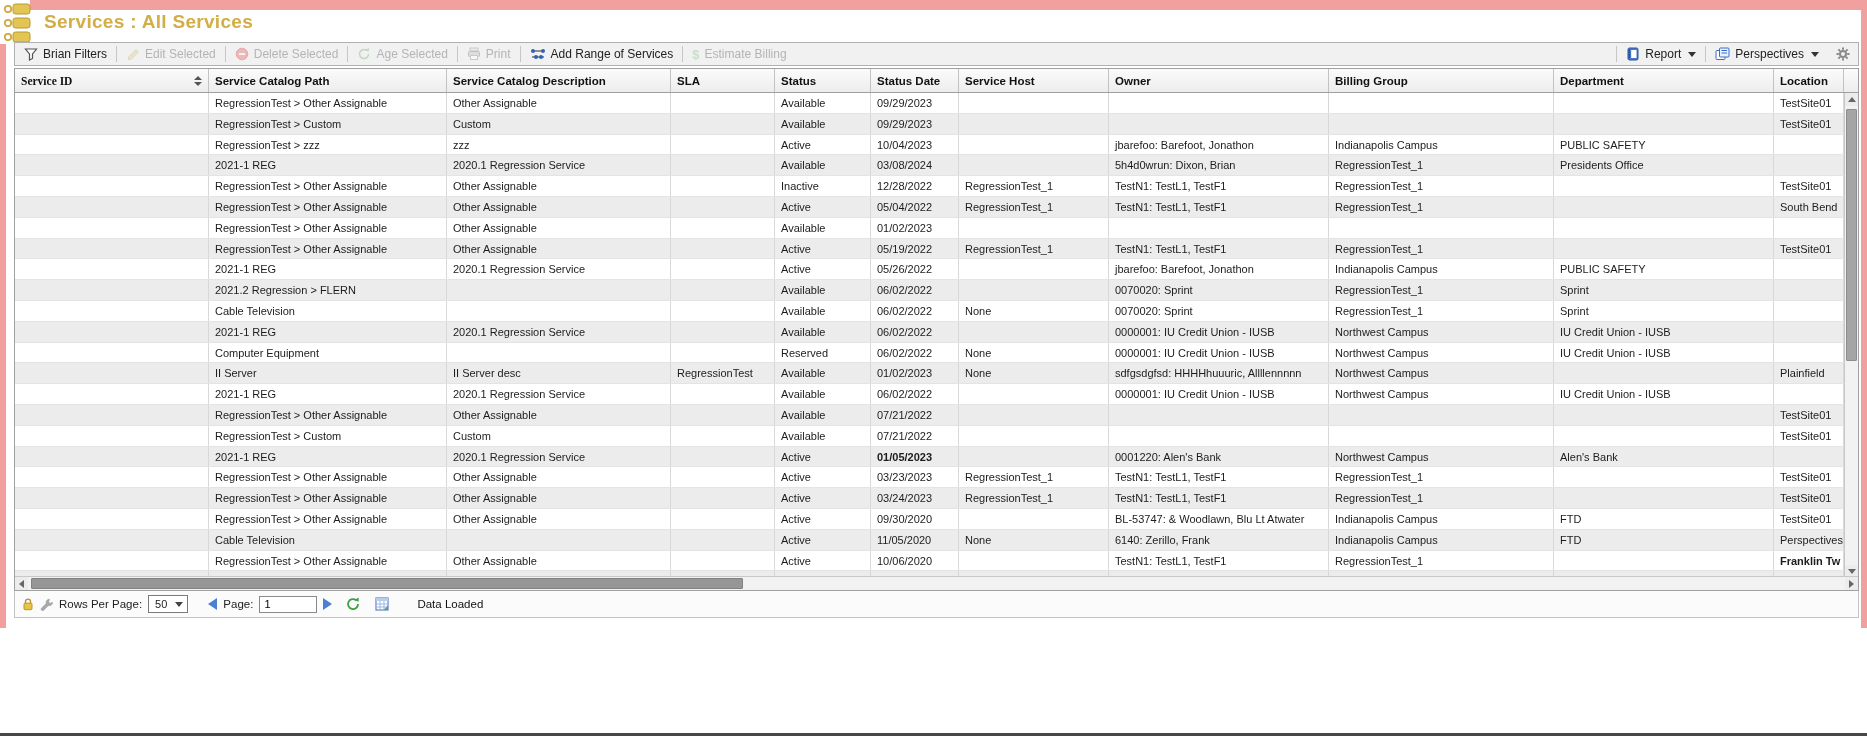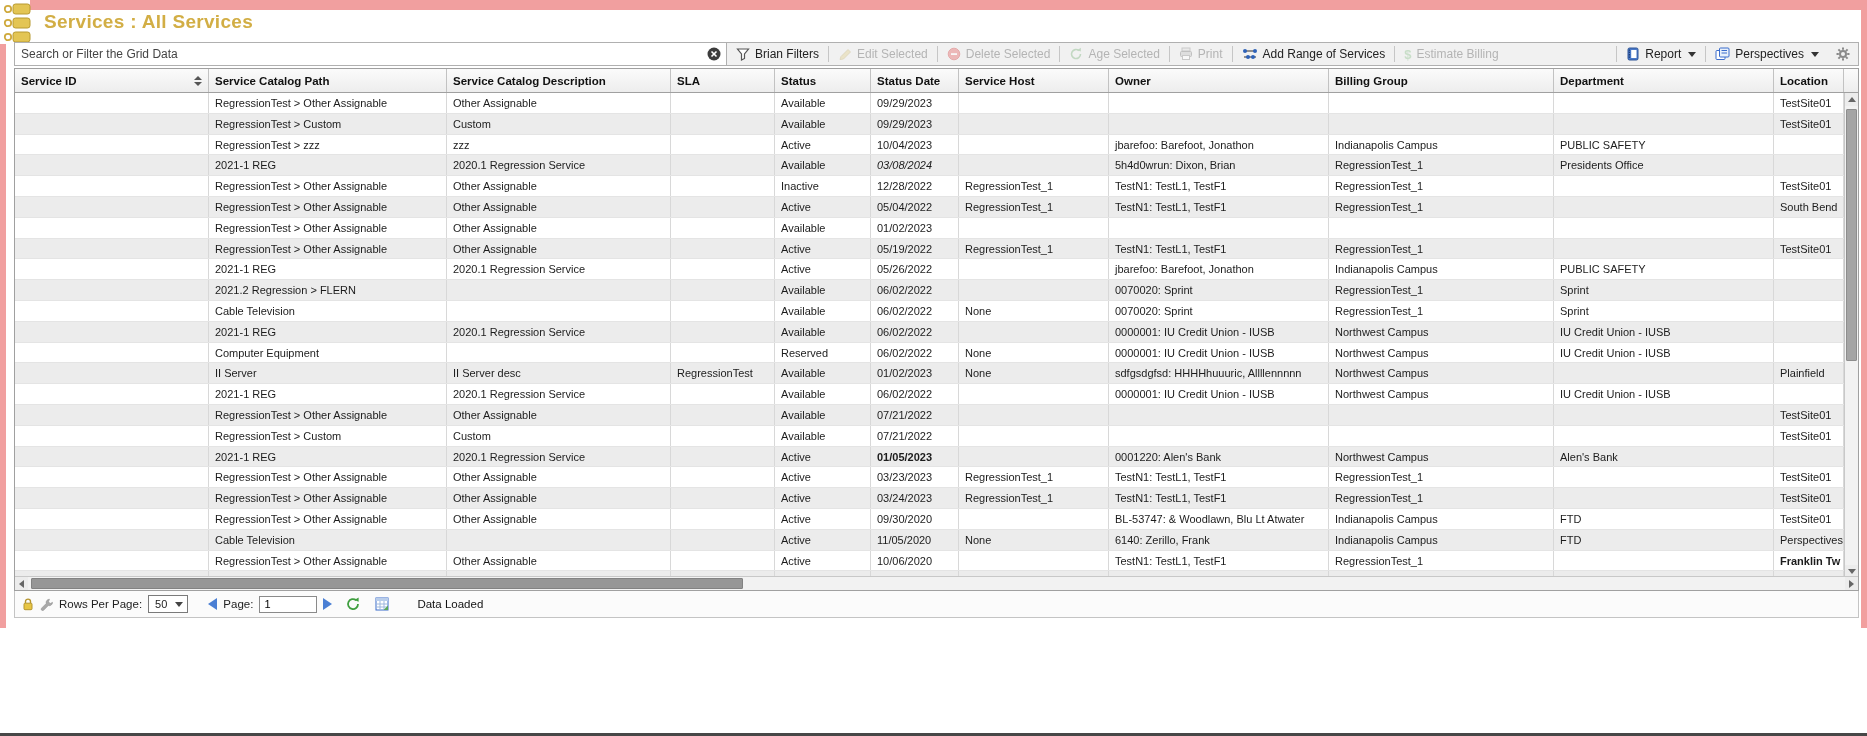--- a/index.html
+++ b/index.html
@@ -105,30 +105,20 @@
     <rect x="10" y="2" width="17" height="10" rx="2.5"></rect>
     <circle cx="5" cy="21" r="3.2" fill="#fff" stroke="#cfa93c" stroke-width="1.8"></circle>
     <rect x="10" y="16" width="17" height="10" rx="2.5"></rect>
     <circle cx="5" cy="35" r="3.2" fill="#fff" stroke="#cfa93c" stroke-width="1.8"></circle>
     <rect x="10" y="30" width="17" height="10" rx="2.5"></rect>
   </g>
 </svg>
 <div class="page-title">Services : All Services</div>
 
 <div class="toolbar">
-  <div class="search-wrap">
-    <input type="text" placeholder="Search or Filter the Grid Data" style="">
-    <svg class="clear-btn" viewBox="0 0 14 14">
-      <circle cx="7" cy="7" r="6.5" fill="#3c3c3c"></circle>
-      <g stroke="#fff" stroke-width="1.6">
-          <line x1="4.5" y1="4.5" x2="9.5" y2="9.5"></line>
-          <line x1="9.5" y1="4.5" x2="4.5" y2="9.5"></line>
-        </g>
-    </svg>
-  </div>
 
   <div class="tbtn">
     <svg width="14" height="14" viewBox="0 0 14 14">
       <path d="M1.5 2 h11 L8.5 7 v4.5 l-3 1.5 V7 Z" fill="#fff" stroke="#555" stroke-width="1.2"></path>
     </svg>
     <span>Brian Filters</span>
   </div>
   <div class="sep"></div>
 
   <div class="tbtn disabled">
@@ -222,21 +212,21 @@
           <line x1="9.9" y1="9.9" x2="11.6" y2="11.6"></line>
         <line x1="11.6" y1="2.4" x2="9.9" y2="4.1"></line>
           <line x1="2.4" y1="11.6" x2="4.1" y2="9.9"></line>
       </g>
     </svg>
   </div>
 </div>
 
 <div class="grid">
   <div class="grid-header">
-      <div class="hcell" style="width: 194px;">
+      <div class="hcell" style="width: 194px; font-family: Liberation Serif, serif;">
         <span>Service ID</span>
         <span class="sorticon">
           <i class="tu"></i>
           <i class="td"></i>
         </span>
       </div>
       <div class="hcell" style="width: 238px;">
         <span>Service Catalog Path</span>
       </div>
       <div class="hcell" style="width: 224px;">
@@ -307,21 +297,21 @@
         <div class="gcell" style="width: 225px;">Indianapolis Campus</div>
         <div class="gcell" style="width: 220px;">PUBLIC SAFETY</div>
         <div class="gcell" style="width: 70px;"></div>
       </div>
       <div class="grow">
         <div class="gcell" style="width: 194px;"></div>
         <div class="gcell" style="width: 238px;">2021-1 REG</div>
         <div class="gcell" style="width: 224px;">2020.1 Regression Service</div>
         <div class="gcell" style="width: 104px;"></div>
         <div class="gcell" style="width: 96px;">Available</div>
-        <div class="gcell" style="width: 88px; font-style: italic;">03/08/2024</div>
+        <div class="gcell" style="width: 88px;">03/08/2024</div>
         <div class="gcell" style="width: 150px;"></div>
         <div class="gcell" style="width: 220px;">5h4d0wrun: Dixon, Brian</div>
         <div class="gcell" style="width: 225px;">RegressionTest_1</div>
         <div class="gcell" style="width: 220px;">Presidents Office</div>
         <div class="gcell" style="width: 70px;"></div>
       </div>
       <div class="grow">
         <div class="gcell" style="width: 194px;"></div>
         <div class="gcell" style="width: 238px;">RegressionTest &gt; Other Assignable</div>
         <div class="gcell" style="width: 224px;">Other Assignable</div>

